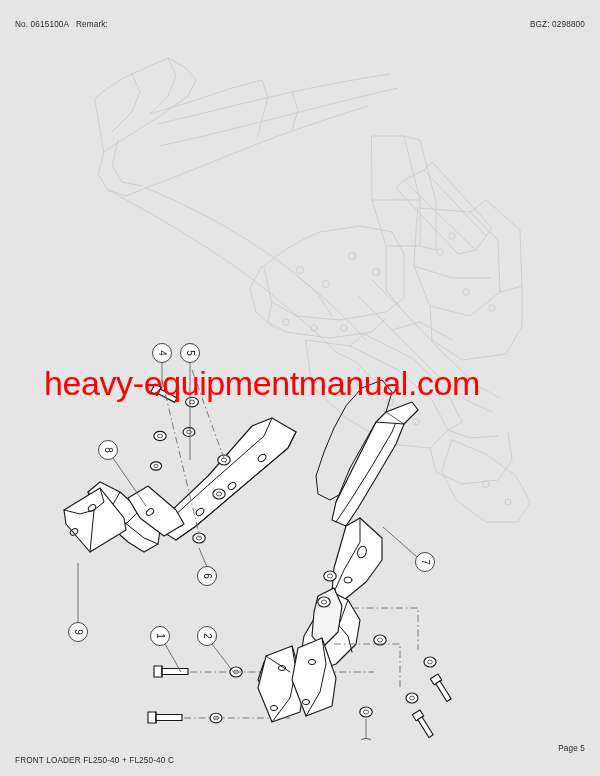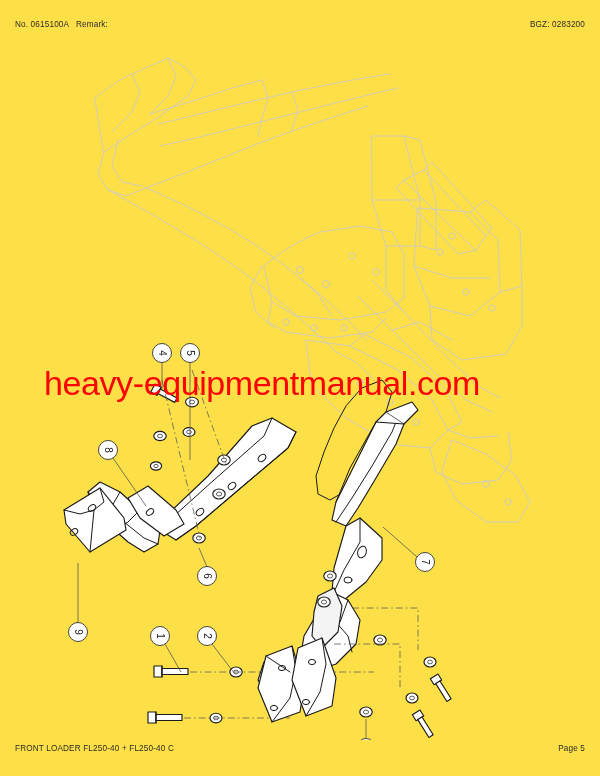--- a/index.html
+++ b/index.html
@@ -3,28 +3,28 @@
 <meta charset="utf-8">
 <title>Parts Catalog Page</title>
 <style>
   html,body{margin:0;padding:0;background:#ffffff;}
   body{
     width:600px;height:776px;position:relative;overflow:hidden;
     font-family:"Liberation Sans","DejaVu Sans",sans-serif;
     color:#1a1a1a;
     -webkit-font-smoothing:antialiased;
   }
-  .page{position:absolute;inset:0;width:600px;height:776px;background:#fde047;}
+  .page{position:absolute;inset:0;width:600px;height:776px;background:#e5e5e5;}
 
   
   .hdr{position:absolute;left:0;right:0;top:20px;height:14px;}
   .hdr-left{position:absolute;left:15px;top:0;font-size:8.2px;letter-spacing:.15px;white-space:pre;color:#2b2b2b;}
   .hdr-right{position:absolute;right:15px;top:0;font-size:8.2px;letter-spacing:.15px;color:#2b2b2b;}
   .ftr{position:absolute;left:0;right:0;bottom:18px;height:14px;}
-  .ftr-left{position:absolute;left:15px;top:0;font-size:8.2px;letter-spacing:.15px;color:#2b2b2b;}
+  .ftr-left{position:absolute;left:15px;top:12px;font-size:8.2px;letter-spacing:.15px;color:#2b2b2b;}
   .ftr-right{position:absolute;right:15px;top:0;font-size:8.2px;letter-spacing:.15px;color:#2b2b2b;}
 
   
   .canvas{position:absolute;left:0;top:40px;width:600px;height:700px;}
   .canvas svg{display:block;}
 
   
   .watermark{
     position:absolute;left:0;top:363px;width:524px;height:44px;
     text-align:center;pointer-events:none;
@@ -35,21 +35,21 @@
     color:#ff0000;letter-spacing:-0.4px;white-space:nowrap;
   }
 </style>
 </head>
 <body>
 
 <div class="page">
 
   <div class="hdr">
     <div class="hdr-left">No. 0615100A   Remark:</div>
-    <div class="hdr-right">BGZ: 0283200</div>
+    <div class="hdr-right">BGZ: 0298800</div>
   </div>
 
   <div class="canvas">
     <svg width="600" height="700" viewBox="0 0 600 700" xmlns="http://www.w3.org/2000/svg">
       <defs>
         <style>
           .bg   { fill:none; stroke:#c9c9cf; stroke-width:.85; stroke-linejoin:round; stroke-linecap:round; }
           .bgf  { fill:#ffffff; stroke:#c9c9cf; stroke-width:.85; stroke-linejoin:round; }
           .pt   { fill:#ffffff; stroke:#1a1a1a; stroke-width:1.15; stroke-linejoin:round; stroke-linecap:round; }
           .ptl  { fill:none;    stroke:#1a1a1a; stroke-width:1.0;  stroke-linejoin:round; stroke-linecap:round; }

